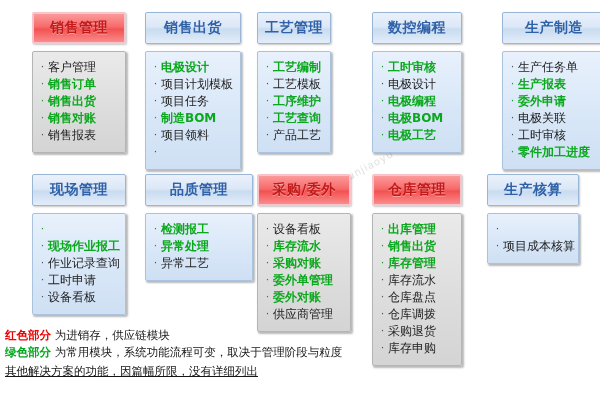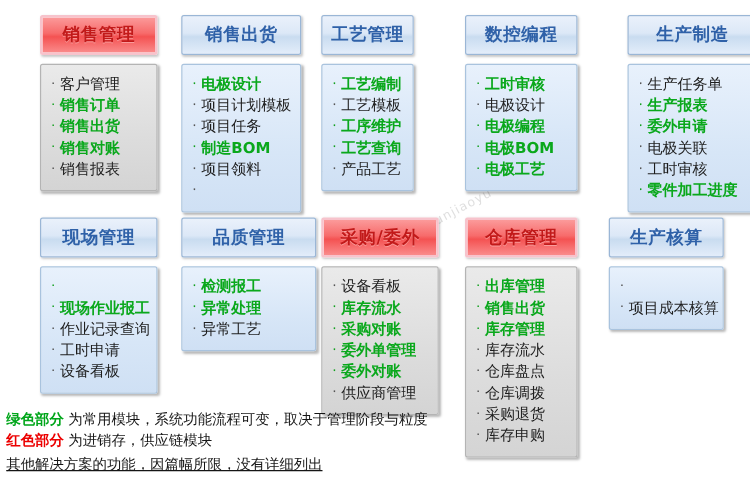--- a/index.html
+++ b/index.html
@@ -385,23 +385,23 @@
               <span class="bullet">·</span>
               <span class="txt">项目成本核算</span>
             </li>
           </ul>
         </div>
       </div>
     </div>
 
   <div class="legend">
     <div class="line">
+      <span class="tag red">红色部分</span>
+      <span>为进销存，供应链模块</span>
+    </div>
+    <div class="line">
       <span class="tag green">绿色部分</span>
       <span>为常用模块，系统功能流程可变，取决于管理阶段与粒度</span>
     </div>
-    <div class="line">
-      <span class="tag red">红色部分</span>
-      <span>为进销存，供应链模块</span>
-    </div>
     <div class="line plain">其他解决方案的功能，因篇幅所限，没有详细列出</div>
   </div>
 
 </div>
 
 </body></html>

